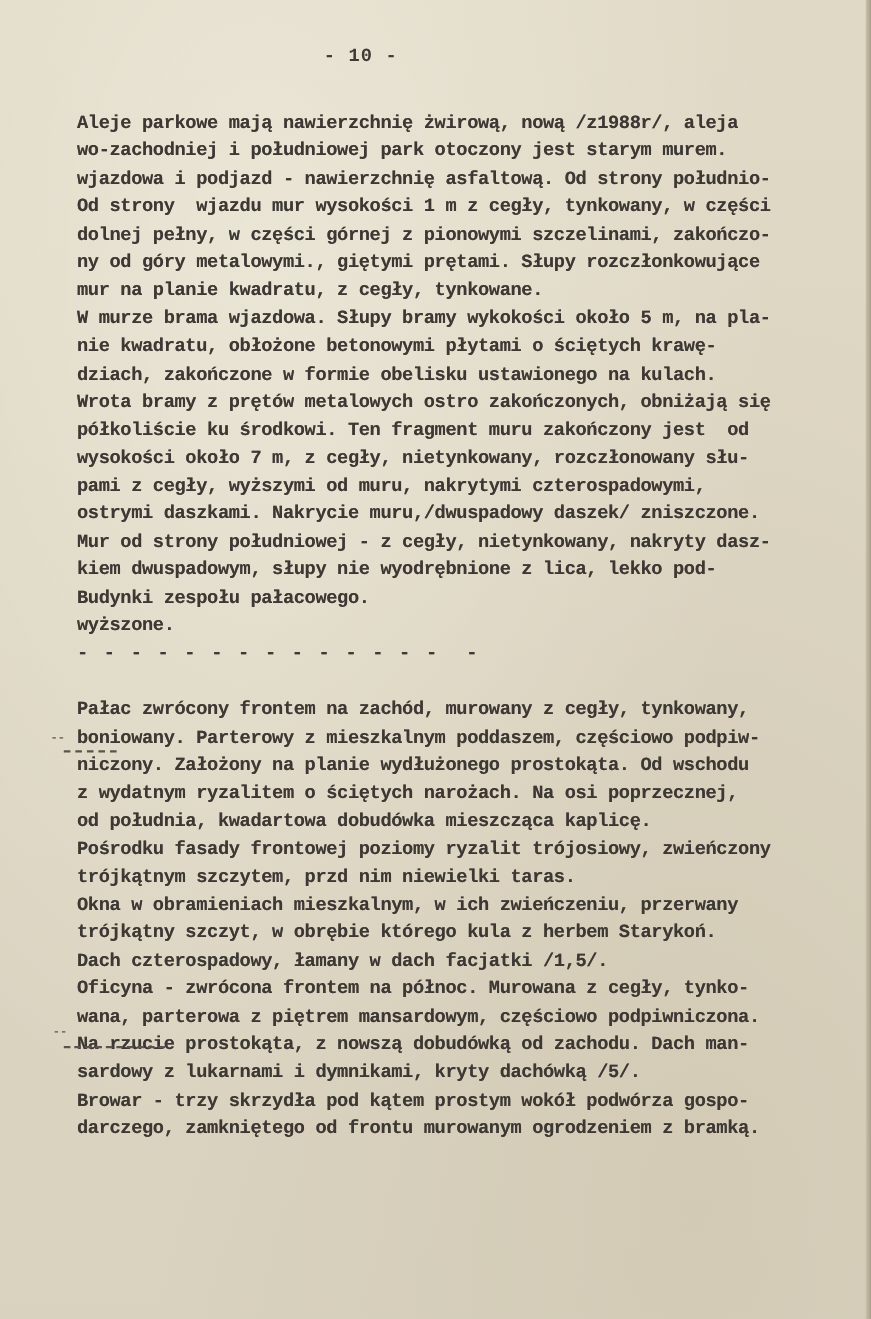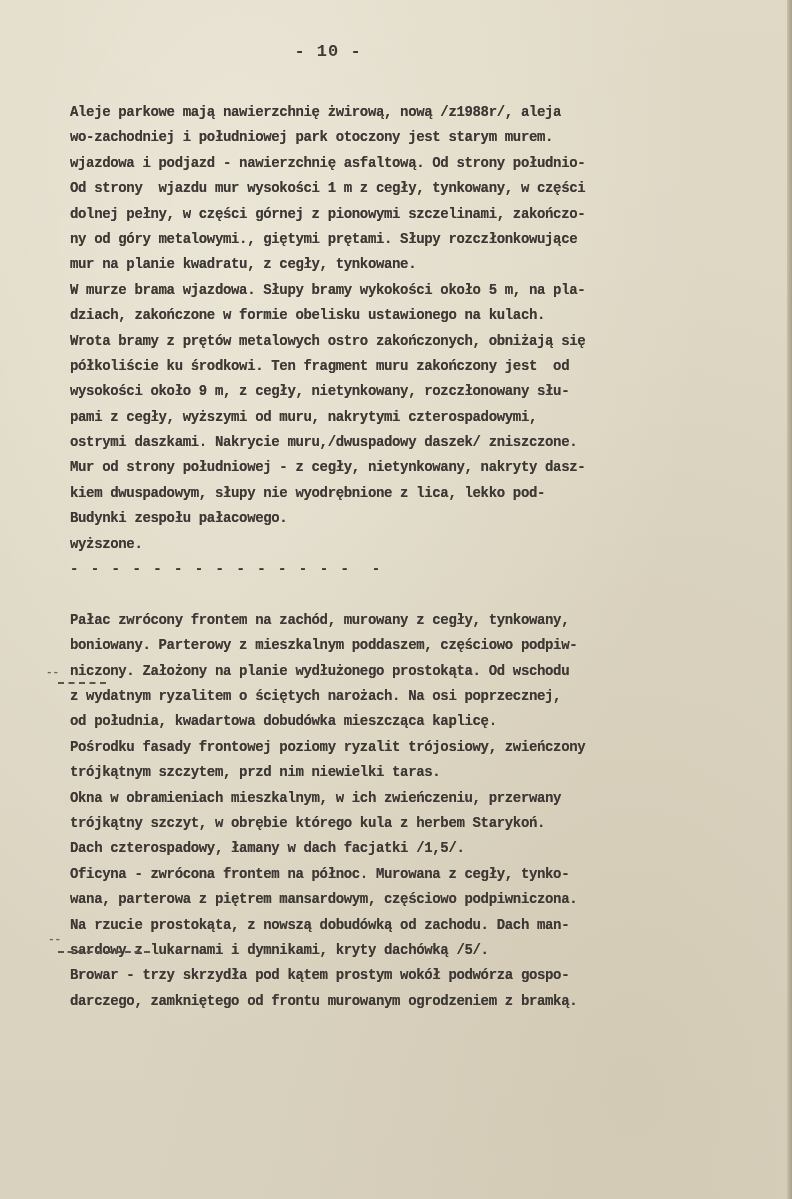--- a/index.html
+++ b/index.html
@@ -48,21 +48,21 @@
     }
     .body-text {
       position: absolute;
       top: 100px;
       left: 70px;
       width: 710px;
     }
     .line {
       height: 25.4px;
       line-height: 25.4px;
-      font-size: 14px;
+      font-size: 17px;
       font-weight: bold;
       white-space: pre;
       letter-spacing: -0.35px;
       color: #3d3834;
       text-shadow: 0 0 0.6px rgba(60,55,50,0.6);
     }
     .dash-row {
       letter-spacing: 2px;
     }
     .mark {
@@ -84,24 +84,25 @@
 
   <div class="body-text">
     <div class="line">Aleje parkowe mają nawierzchnię żwirową, nową /z1988r/, aleja</div>
     <div class="line">wo-zachodniej i południowej park otoczony jest starym murem.</div>
     <div class="line">wjazdowa i podjazd - nawierzchnię asfaltową. Od strony południo-</div>
     <div class="line">Od strony  wjazdu mur wysokości 1 m z cegły, tynkowany, w części</div>
     <div class="line">dolnej pełny, w części górnej z pionowymi szczelinami, zakończo-</div>
     <div class="line">ny od góry metalowymi., giętymi prętami. Słupy rozczłonkowujące</div>
     <div class="line">mur na planie kwadratu, z cegły, tynkowane.</div>
     <div class="line">W murze brama wjazdowa. Słupy bramy wykokości około 5 m, na pla-</div>
+    <div class="line">nie kwadratu, obłożone betonowymi płytami o ściętych krawę-</div>
     <div class="line">dziach, zakończone w formie obelisku ustawionego na kulach.</div>
     <div class="line">Wrota bramy z prętów metalowych ostro zakończonych, obniżają się</div>
     <div class="line">półkoliście ku środkowi. Ten fragment muru zakończony jest  od</div>
-    <div class="line">wysokości około 9 m, z cegły, nietynkowany, rozczłonowany słu-</div>
+    <div class="line">wysokości około 7 m, z cegły, nietynkowany, rozczłonowany słu-</div>
     <div class="line">pami z cegły, wyższymi od muru, nakrytymi czterospadowymi,</div>
     <div class="line">ostrymi daszkami. Nakrycie muru,/dwuspadowy daszek/ zniszczone.</div>
     <div class="line">Mur od strony południowej - z cegły, nietynkowany, nakryty dasz-</div>
     <div class="line">kiem dwuspadowym, słupy nie wyodrębnione z lica, lekko pod-</div>
     <div class="line">Budynki zespołu pałacowego.</div>
     <div class="line">wyższone.</div>
     <div class="line dash-row">- - - - - - - - - - - - - -  -</div>
     <div class="line"></div>
     <div class="line">Pałac zwrócony frontem na zachód, murowany z cegły, tynkowany,</div>
     <div class="line">boniowany. Parterowy z mieszkalnym poddaszem, częściowo podpiw-</div>

